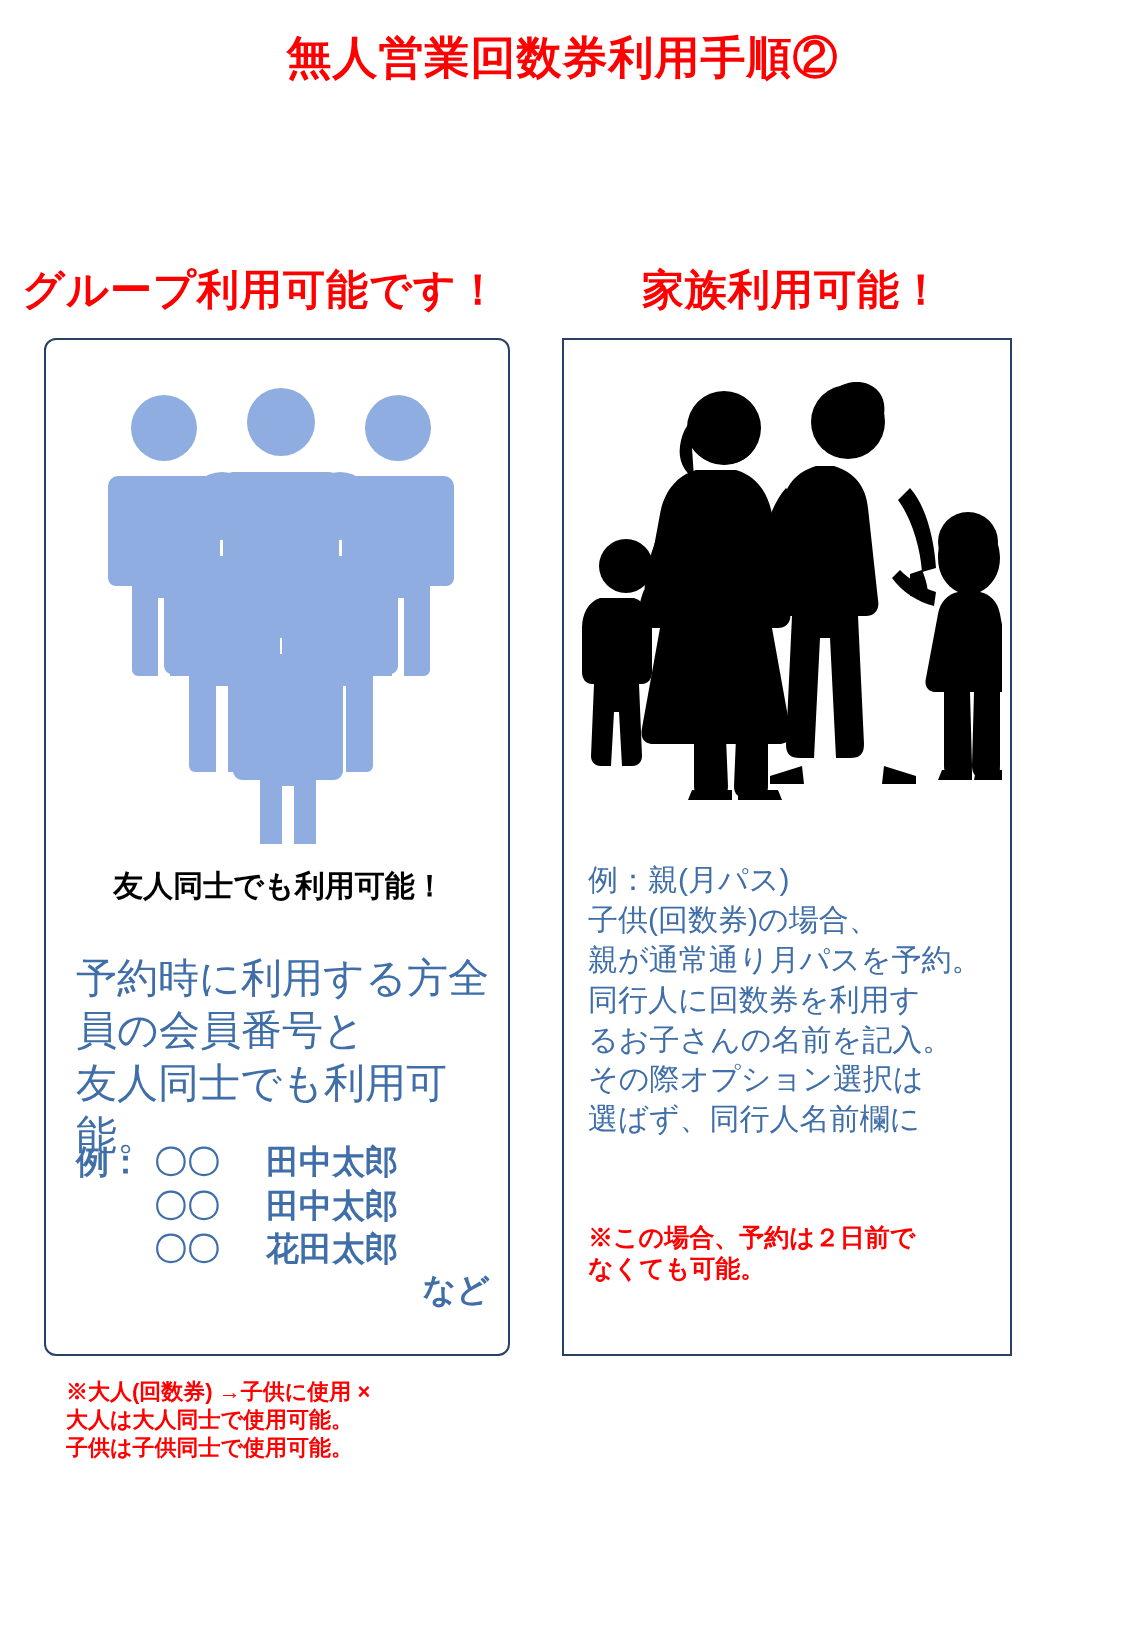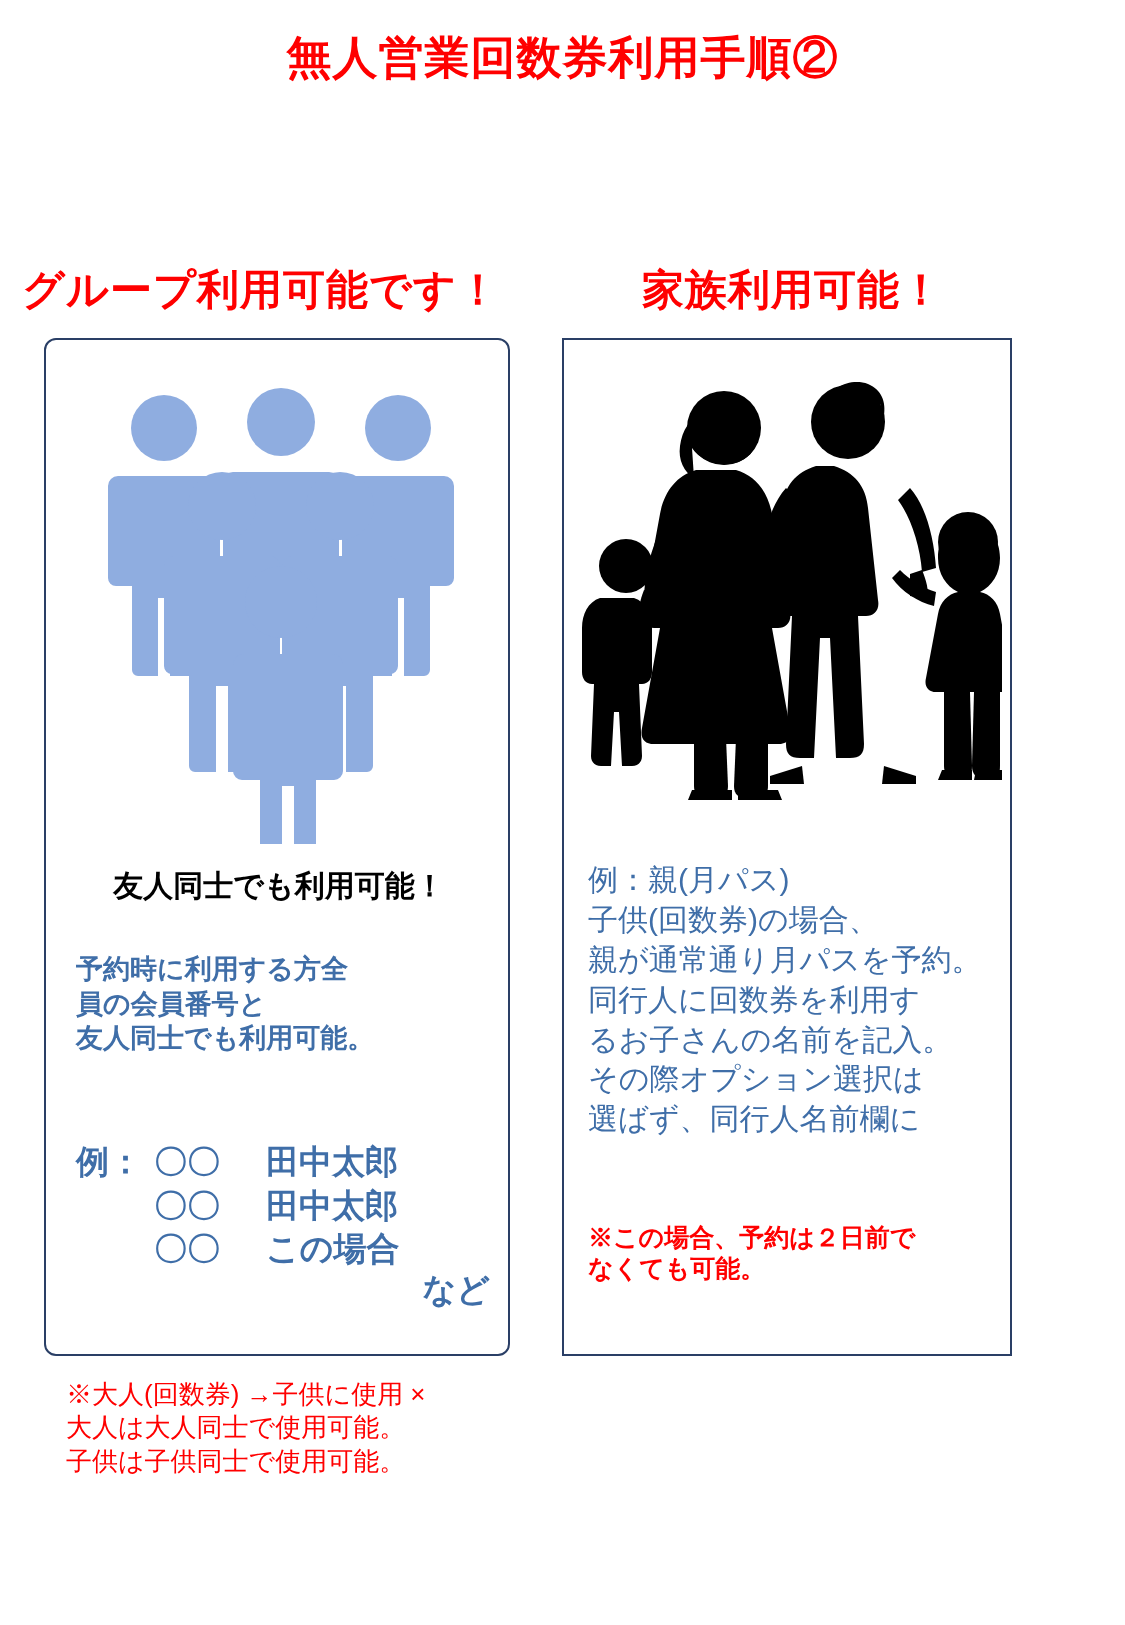--- a/index.html
+++ b/index.html
@@ -88,22 +88,22 @@
     color: #000000;
     font-size: 30px;
     font-weight: bold;
   }
   .left-body {
     position: absolute;
     top: 612px;
     left: 30px;
     width: 420px;
     color: #3f6ea8;
-    font-size: 27px;
-    font-weight: bold;
+    font-size: 41px;
+    font-weight: normal;
     line-height: 1.28;
   }
   .example-block {
     position: absolute;
     top: 800px;
     left: 30px;
     width: 420px;
     color: #3f6ea8;
     font-size: 33px;
     font-weight: bold;
@@ -155,22 +155,22 @@
   }
   .right-note .ln { white-space: nowrap; }
 
   
   .footnote {
     position: absolute;
     top: 1378px;
     left: 66px;
     width: 520px;
     color: #ff0000;
-    font-size: 26px;
-    font-weight: normal;
+    font-size: 22px;
+    font-weight: bold;
     line-height: 1.28;
   }
   .footnote .ln { white-space: nowrap; }
 </style>
 </head>
 <body>
 
 <div class="page-title">無人営業回数券利用手順②</div>
 
 <div class="heading-left">グループ利用可能です！</div>
@@ -215,21 +215,21 @@
       <span class="ex-label">例：</span>
       <span class="ex-circles">〇〇</span>
       <span class="ex-name">田中太郎</span>
     </div>
     <div class="ex-row ex-row-indent">
       <span class="ex-circles">〇〇</span>
       <span class="ex-name">田中太郎</span>
     </div>
     <div class="ex-row ex-row-indent">
       <span class="ex-circles">〇〇</span>
-      <span class="ex-name">この場合</span>
+      <span class="ex-name">花田太郎</span>
     </div>
     <div class="ex-etc">など</div>
   </div>
 </div>
 
 <div class="heading-right">家族利用可能！</div>
 
 <div class="panel panel-right">
 
   <div class="family-art">

